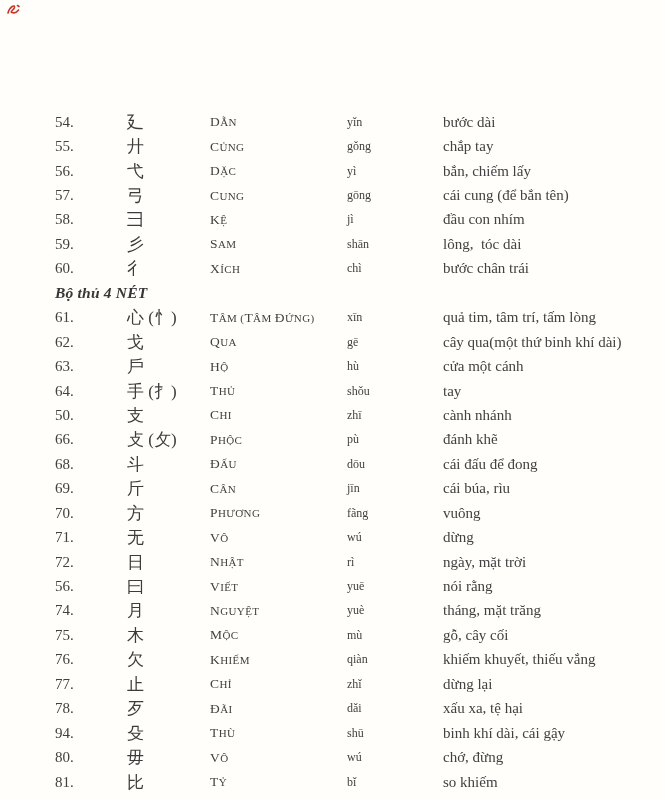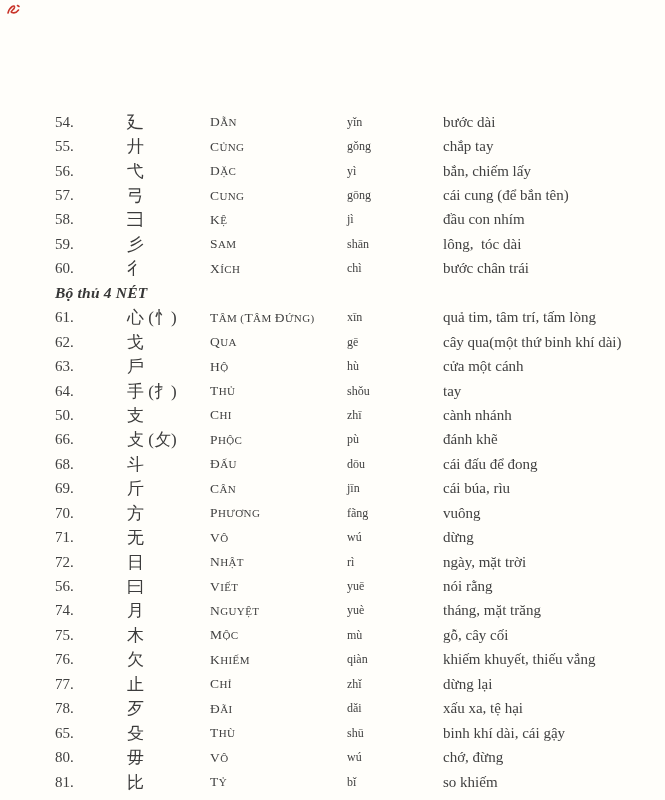--- a/index.html
+++ b/index.html
@@ -202,21 +202,21 @@
     <div class="c meaning">dừng lại</div>
   </div>
       <div class="row">
     <div class="c num">78.</div>
     <div class="c han">歹</div>
     <div class="c name"><span class="lead">Đ</span>ÃI</div>
     <div class="c pinyin">dǎi</div>
     <div class="c meaning">xấu xa, tệ hại</div>
   </div>
       <div class="row">
-    <div class="c num">65.</div>
+    <div class="c num">94.</div>
     <div class="c han">殳</div>
     <div class="c name"><span class="lead">T</span>HÙ</div>
     <div class="c pinyin">shū</div>
     <div class="c meaning">binh khí dài, cái gậy</div>
   </div>
       <div class="row">
     <div class="c num">80.</div>
     <div class="c han">毋</div>
     <div class="c name"><span class="lead">V</span>Ô</div>
     <div class="c pinyin">wú</div>

